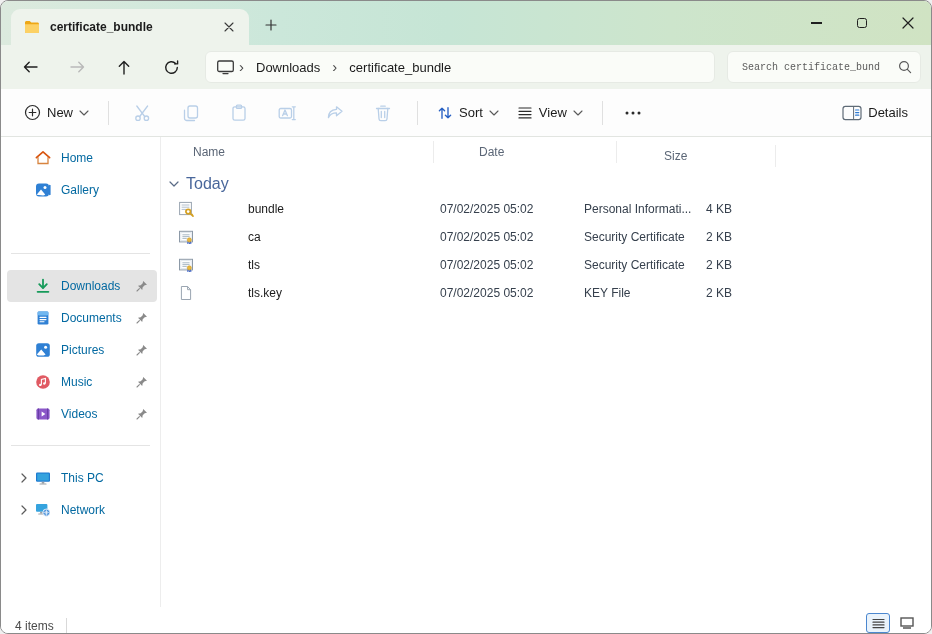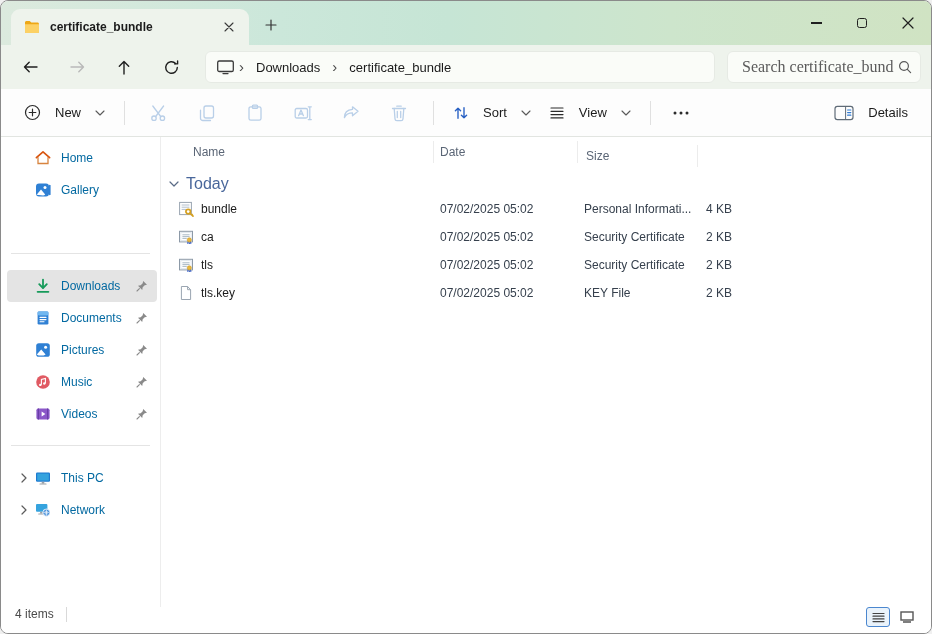--- a/index.html
+++ b/index.html
@@ -17,26 +17,26 @@
   .min-glyph{width:11px;height:1.4px;background:#1f1f1f;}
   .max-glyph{width:10px;height:10px;border:1.4px solid #1f1f1f;border-radius:2.5px;}
 
   
   .navbar{height:44px;background:#eef3ec;display:flex;align-items:center;padding:0 10px;}
   .nav-btn{width:38px;height:32px;margin-right:9px;border-radius:5px;display:flex;align-items:center;justify-content:center;flex:0 0 auto;}
   .crumb-bar{flex:1;height:32px;margin:0 12px 0 6px;background:#fafcf8;border:1px solid #e6eae4;border-radius:6px;display:flex;align-items:center;padding:0 6px 0 10px;overflow:hidden;}
   .crumb-item{font-size:13px;color:#1b1b1b;padding:3px 8px;border-radius:4px;white-space:nowrap;}
   .crumb-sep{font-size:15px;color:#4a4a4a;padding:0 4px 2px 4px;}
   .search-bar{width:194px;height:32px;background:#fafcf8;border:1px solid #e6eae4;border-radius:6px;display:flex;align-items:center;padding:0 8px 0 12px;}
-  .search-input{flex:1;border:none;outline:none;background:transparent;font-size:16px;color:#b91c1c;font-family:Liberation Serif, serif;min-width:0;}
+  .search-input{flex:1;border:none;outline:none;background:transparent;font-size:10px;color:#b91c1c;font-family:Liberation Mono, monospace;min-width:0;}
   .search-input::placeholder{color:#5b5b5b;opacity:1;}
 
   
   .toolbar{height:48px;background:#fdfdfd;border-bottom:1px solid #e2e5e1;display:flex;align-items:center;padding:0 14px;}
-  .tb-btn{display:flex;align-items:center;gap:14px;padding:6px 9px;border-radius:5px;font-size:13px;color:#1b1b1b;white-space:nowrap;}
+  .tb-btn{display:flex;align-items:center;gap:6px;padding:6px 9px;border-radius:5px;font-size:13px;color:#1b1b1b;white-space:nowrap;}
   .tb-icon-btn{width:40px;height:34px;display:flex;align-items:center;justify-content:center;border-radius:5px;flex:0 0 auto;margin:0 4px;}
   .tb-sep{width:1px;height:24px;background:#e0e0e0;margin:0 10px;flex:0 0 auto;}
   .details-btn{margin-left:auto;}
   .ic{fill:none;stroke:#1f1f1f;stroke-width:1.4;stroke-linecap:round;stroke-linejoin:round;}
   .ic-gray{fill:none;stroke:#b9b9b9;stroke-width:1.4;stroke-linecap:round;stroke-linejoin:round;}
   .ic-dis{fill:none;stroke:#b9cfe8;stroke-width:1.3;stroke-linecap:round;stroke-linejoin:round;}
   .ic-chev{fill:none;stroke:#5a5a5a;stroke-width:1.1;stroke-linecap:round;stroke-linejoin:round;}
 
   
   .main{display:flex;height:470px;}
@@ -44,38 +44,38 @@
   .side-row{display:flex;align-items:center;height:32px;margin:0 3px 0 6px;padding:0 9px 0 6px;border-radius:4px;}
   .side-row.selected{background:#e4e4e4;}
   .chev-slot{width:22px;display:flex;align-items:center;justify-content:center;flex:0 0 auto;}
   .side-label{font-size:12px;color:#0369a1;margin-left:10px;white-space:nowrap;}
   .side-pin{margin-left:auto;display:flex;align-items:center;}
   .side-div{height:1px;background:#e4e4e4;margin:0 10px;}
   .sd1{margin-top:47px;margin-bottom:16px;}
   .sd2{margin-top:15px;margin-bottom:16px;}
 
   .content{flex:1;position:relative;background:#fff;overflow:hidden;}
-  .hdr-row{display:grid;grid-template-columns:273px 144px 120px 81px 1fr;height:26px;align-items:center;}
+  .hdr-row{display:grid;grid-template-columns:273px 144px 120px 81px 1fr;height:26px;align-items:center;gap:39px;}
   .hdr-cell{font-size:12px;color:#5b6676;height:22px;line-height:22px;border-right:1px solid #ececec;position:relative;white-space:nowrap;}
   .hdr-cell.c-name{padding-left:32px;}
   .hdr-cell.c-date{padding-left:6px;}
   .hdr-cell.c-type{padding-left:6px;}
   .hdr-cell.c-size{padding-left:8px;margin-top:8px;}
   .hdr-cell.c-fill{border-right:none;}
   .sort-chev{position:absolute;left:58px;top:-4px;}
   .group-row{display:flex;align-items:center;height:22px;margin-top:10px;padding-left:8px;}
   .group-label{font-size:16px;color:#49679b;margin-left:7px;}
   .file-row{display:grid;grid-template-columns:273px 144px 120px 81px 1fr;height:28px;align-items:center;font-size:12px;color:#36404d;}
-  .cell-name{display:flex;align-items:center;padding-left:17px;color:#1b1b1b;white-space:nowrap;}
+  .cell-name{display:flex;align-items:center;padding-left:17px;color:#1b1b1b;white-space:nowrap;gap:47px;}
   .cell-name .fname{margin-left:7px;}
   .cell-date,.cell-type{padding-left:6px;white-space:nowrap;overflow:hidden;text-overflow:ellipsis;}
   .cell-size{padding-left:8px;white-space:nowrap;}
 
   
-  .statusbar{height:26px;display:flex;align-items:flex-start;padding:0 12px 0 14px;background:#fff;}
+  .statusbar{height:26px;display:flex;align-items:flex-end;padding:0 12px 0 14px;background:#fff;}
   .status-text{font-size:12px;color:#4a4a4a;}
   .status-sep{width:1px;height:15px;background:#d9d9d9;margin-left:12px;}
   .view-toggles{margin-left:auto;display:flex;gap:5px;}
   .vt-btn{width:24px;height:20px;display:flex;align-items:center;justify-content:center;border-radius:3px;border:1px solid transparent;}
   .vt-btn.active{border-color:#4b87cf;background:#eaf3fb;}
 </style>
 </head>
 <body>
 
 <div class="window">

